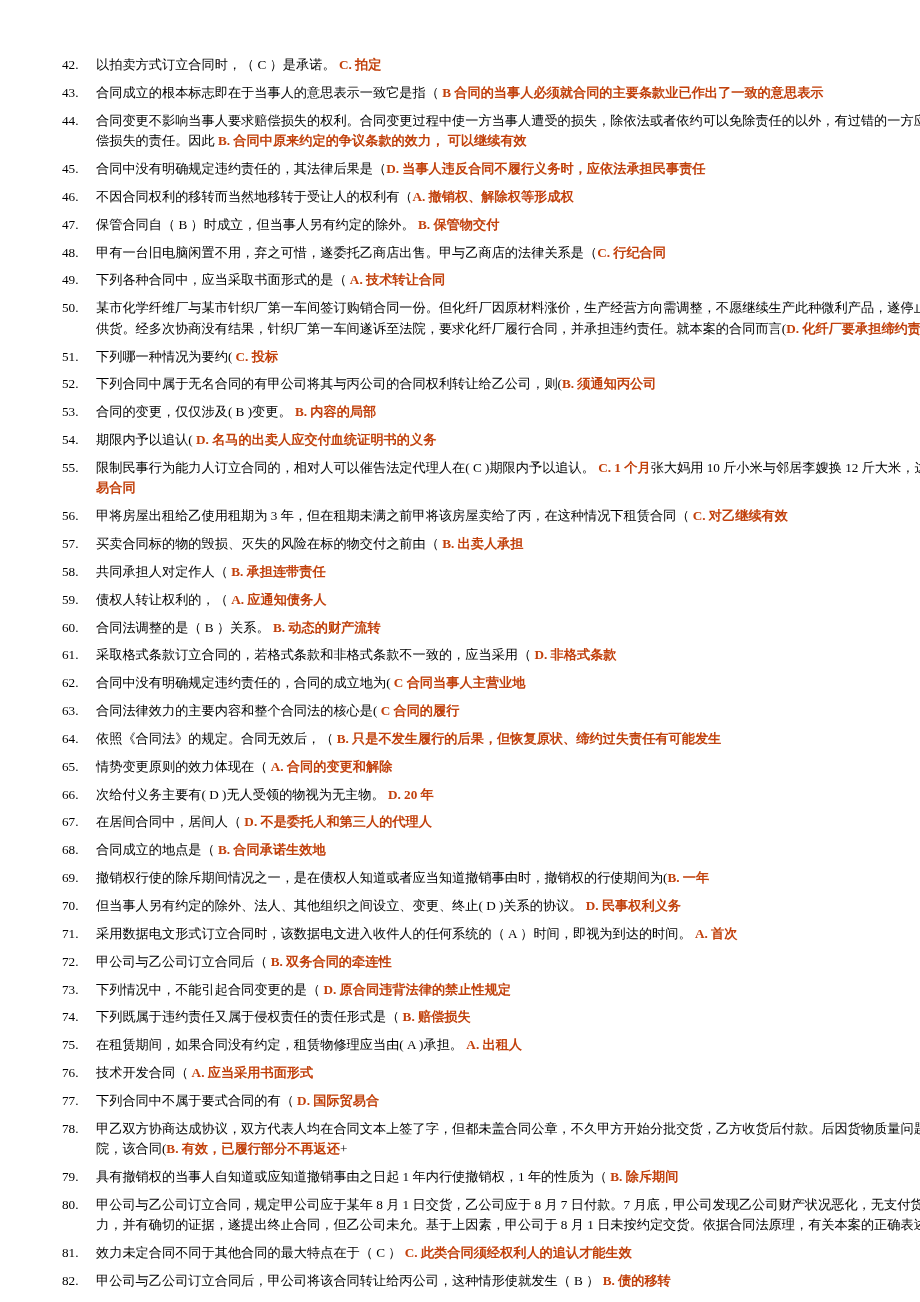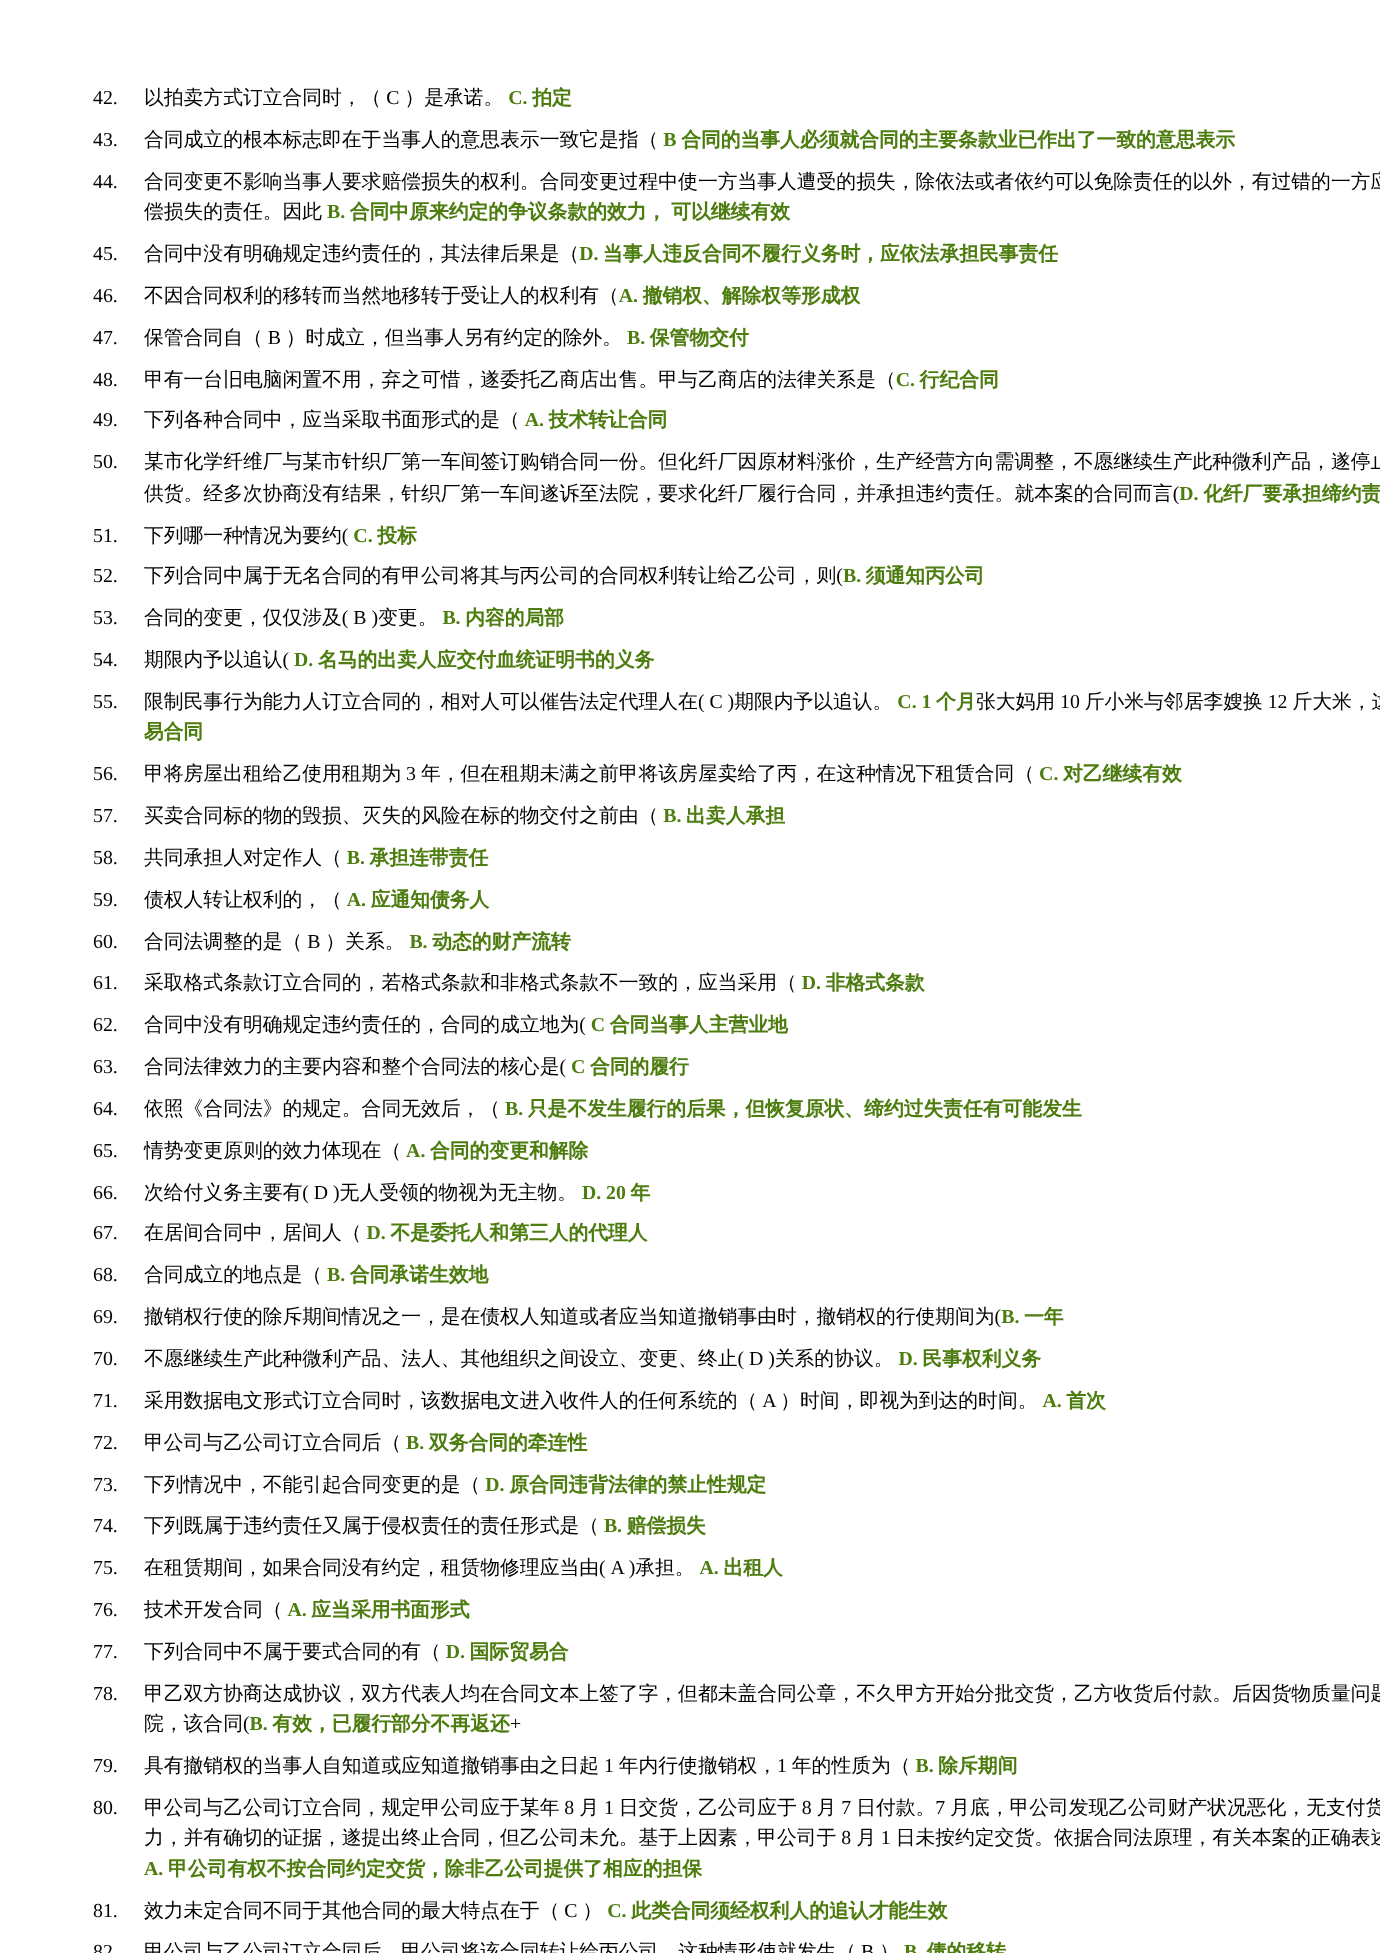--- a/index.html
+++ b/index.html
@@ -28,21 +28,21 @@
     margin-bottom: 7.4px;
     white-space: normal;
   }
   ol.qlist > li::before {
     content: counter(q) ". ";
     position: absolute;
     left: 0;
     width: 30px;
     text-align: left;
   }
-  .kb { color: #4d7c0f; font-weight: bold; }
+  .kb { color: #c2410c; font-weight: bold; }
 </style>
 </head>
 <body>
 
 <ol class="qlist" id="qlist">
     <li><span>以拍卖方式订立合同时，（  C  ）是承诺。    </span><span class="kb">C. 拍定</span></li>
     <li><span>合同成立的根本标志即在于当事人的意思表示一致它是指（  </span><span class="kb">B 合同的当事人必须就合同的主要条款业已作出了一致的意思表示</span></li>
     <li><span>合同变更不影响当事人要求赔偿损失的权利。合同变更过程中使一方当事人遭受的损失，除依法或者依约可以免除责任的以外，有过错的一方应当承担赔偿损失的责任。因此 </span><span class="kb">B.  合同中原来约定的争议条款的效力，  可以继续有效</span></li>
     <li><span>合同中没有明确规定违约责任的，其法律后果是（</span><span class="kb">D.  当事人违反合同不履行义务时，应依法承担民事责任</span></li>
     <li><span>不因合同权利的移转而当然地移转于受让人的权利有（</span><span class="kb">A. 撤销权、解除权等形成权</span></li>
@@ -62,26 +62,26 @@
     <li><span>合同法调整的是（    B    ）关系。          </span><span class="kb">B. 动态的财产流转</span></li>
     <li><span>采取格式条款订立合同的，若格式条款和非格式条款不一致的，应当采用（      </span><span class="kb">D. 非格式条款</span></li>
     <li><span>合同中没有明确规定违约责任的，合同的成立地为(        </span><span class="kb">C 合同当事人主营业地</span></li>
     <li><span>合同法律效力的主要内容和整个合同法的核心是(        </span><span class="kb">C 合同的履行</span></li>
     <li><span>依照《合同法》的规定。合同无效后，（  </span><span class="kb">B. 只是不发生履行的后果，但恢复原状、缔约过失责任有可能发生</span></li>
     <li><span>情势变更原则的效力体现在（    </span><span class="kb">A. 合同的变更和解除</span></li>
     <li><span>次给付义务主要有(      D    )无人受领的物视为无主物。        </span><span class="kb">D. 20 年</span></li>
     <li><span>在居间合同中，居间人（        </span><span class="kb">D. 不是委托人和第三人的代理人</span></li>
     <li><span>合同成立的地点是（  </span><span class="kb">B. 合同承诺生效地</span></li>
     <li><span>撤销权行使的除斥期间情况之一，是在债权人知道或者应当知道撤销事由时，撤销权的行使期间为(</span><span class="kb">B. 一年</span></li>
-    <li><span>不愿继续生产此种微利产品、法人、其他组织之间设立、变更、终止(    D  )关系的协议。      </span><span class="kb">D. 民事权利义务</span></li>
+    <li><span>但当事人另有约定的除外、法人、其他组织之间设立、变更、终止(    D  )关系的协议。      </span><span class="kb">D. 民事权利义务</span></li>
     <li><span>采用数据电文形式订立合同时，该数据电文进入收件人的任何系统的（ A ）时间，即视为到达的时间。 </span><span class="kb">A. 首次</span></li>
     <li><span>甲公司与乙公司订立合同后（  </span><span class="kb">B. 双务合同的牵连性</span></li>
     <li><span>下列情况中，不能引起合同变更的是（  </span><span class="kb">D. 原合同违背法律的禁止性规定</span></li>
     <li><span>下列既属于违约责任又属于侵权责任的责任形式是（      </span><span class="kb">B. 赔偿损失</span></li>
     <li><span>在租赁期间，如果合同没有约定，租赁物修理应当由(    A    )承担。    </span><span class="kb">A. 出租人</span></li>
     <li><span>技术开发合同（    </span><span class="kb">A. 应当采用书面形式</span></li>
     <li><span>下列合同中不属于要式合同的有（  </span><span class="kb">D. 国际贸易合</span></li>
     <li><span>甲乙双方协商达成协议，双方代表人均在合同文本上签了字，但都未盖合同公章，不久甲方开始分批交货，乙方收货后付款。后因货物质量问题诉至法院，该合同(</span><span class="kb">B. 有效，已履行部分不再返还</span><span>+</span></li>
     <li><span>具有撤销权的当事人自知道或应知道撤销事由之日起 1 年内行使撤销权，1 年的性质为（    </span><span class="kb">B. 除斥期间</span></li>
-    <li><span>甲公司与乙公司订立合同，规定甲公司应于某年 8 月 1 日交货，乙公司应于 8 月 7 日付款。7 月底，甲公司发现乙公司财产状况恶化，无支付货款的能力，并有确切的证据，遂提出终止合同，但乙公司未允。基于上因素，甲公司于 8 月 1 日未按约定交货。依据合同法原理，有关本案的正确表述是(       A  )</span><br><span class="kb">A.    甲公司有权不按合同约定交货，除非乙公司提供了相应的担保</span></li>
+    <li><span>甲公司与乙公司订立合同，规定甲公司应于某年 8 月 1 日交货，乙公司应于 8 月 7 日付款。7 月底，甲公司发现乙公司财产状况恶化，无支付货款的能力，并有确切的证据，遂提出终止合同，但乙公司未允。基于上因素，甲公司于 8 月 1 日未按约定交货。依据合同法原理，有关本案的正确表述是(       A  )</span><br></li>
     <li><span>效力未定合同不同于其他合同的最大特点在于（  C    ）    </span><span class="kb">C. 此类合同须经权利人的追认才能生效</span></li>
     <li><span>甲公司与乙公司订立合同后，甲公司将该合同转让给丙公司，这种情形使就发生（  B  ）  </span><span class="kb">B.  债的移转</span></li>
   </ol>
 
 </body></html>

